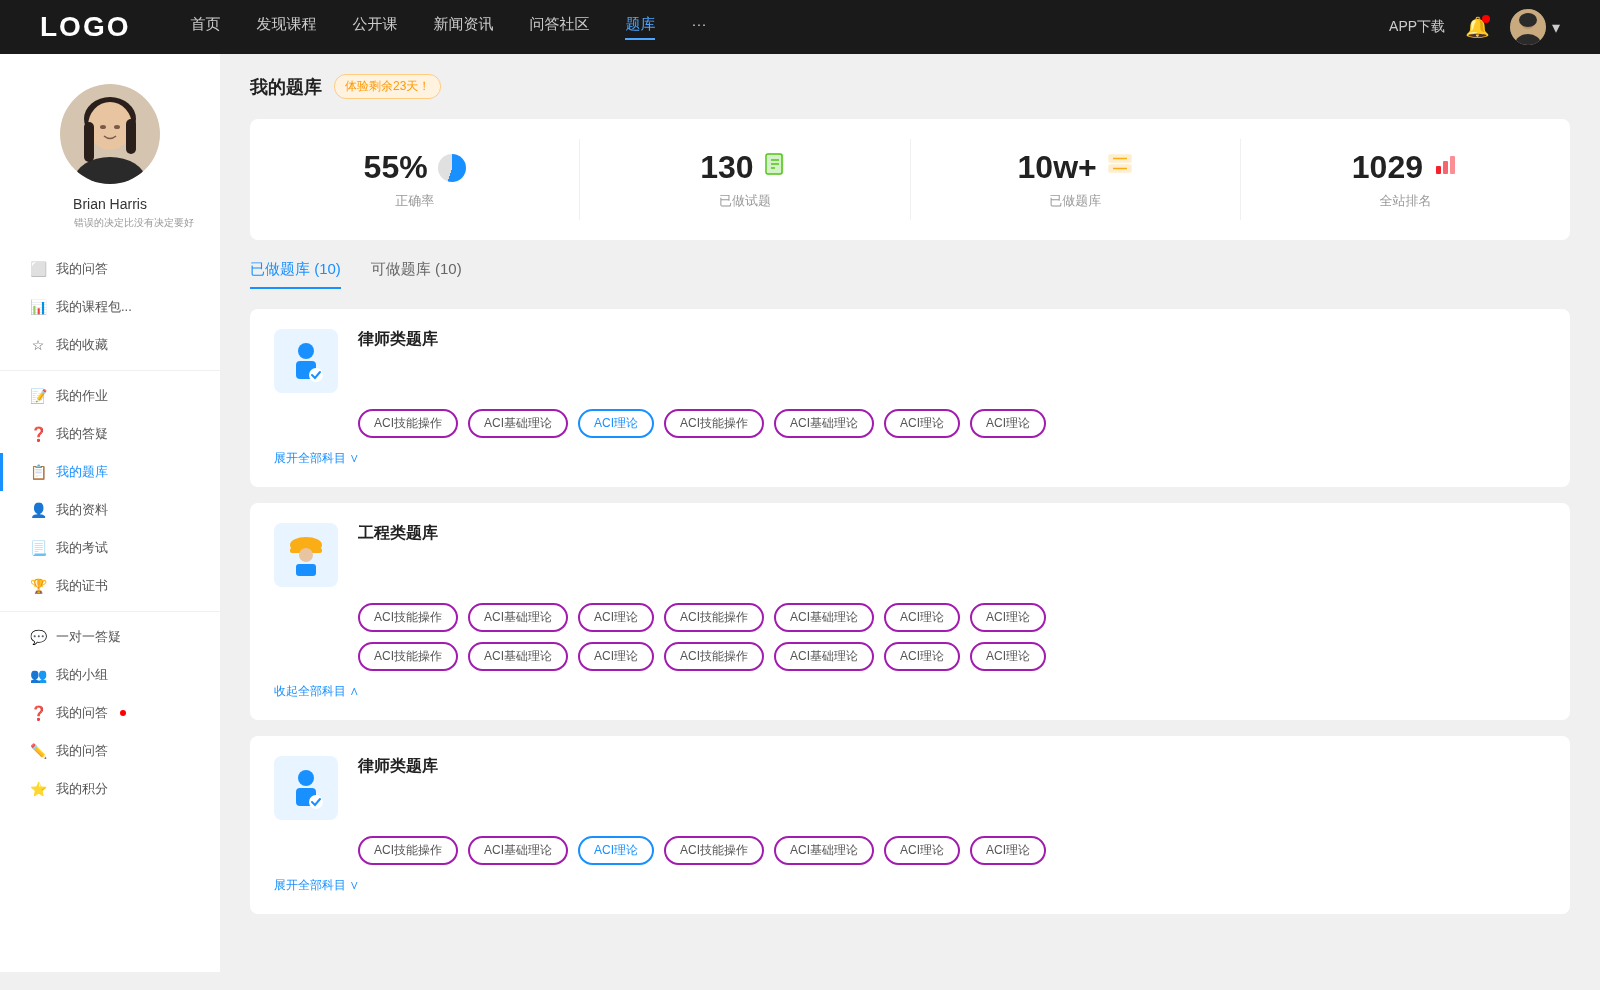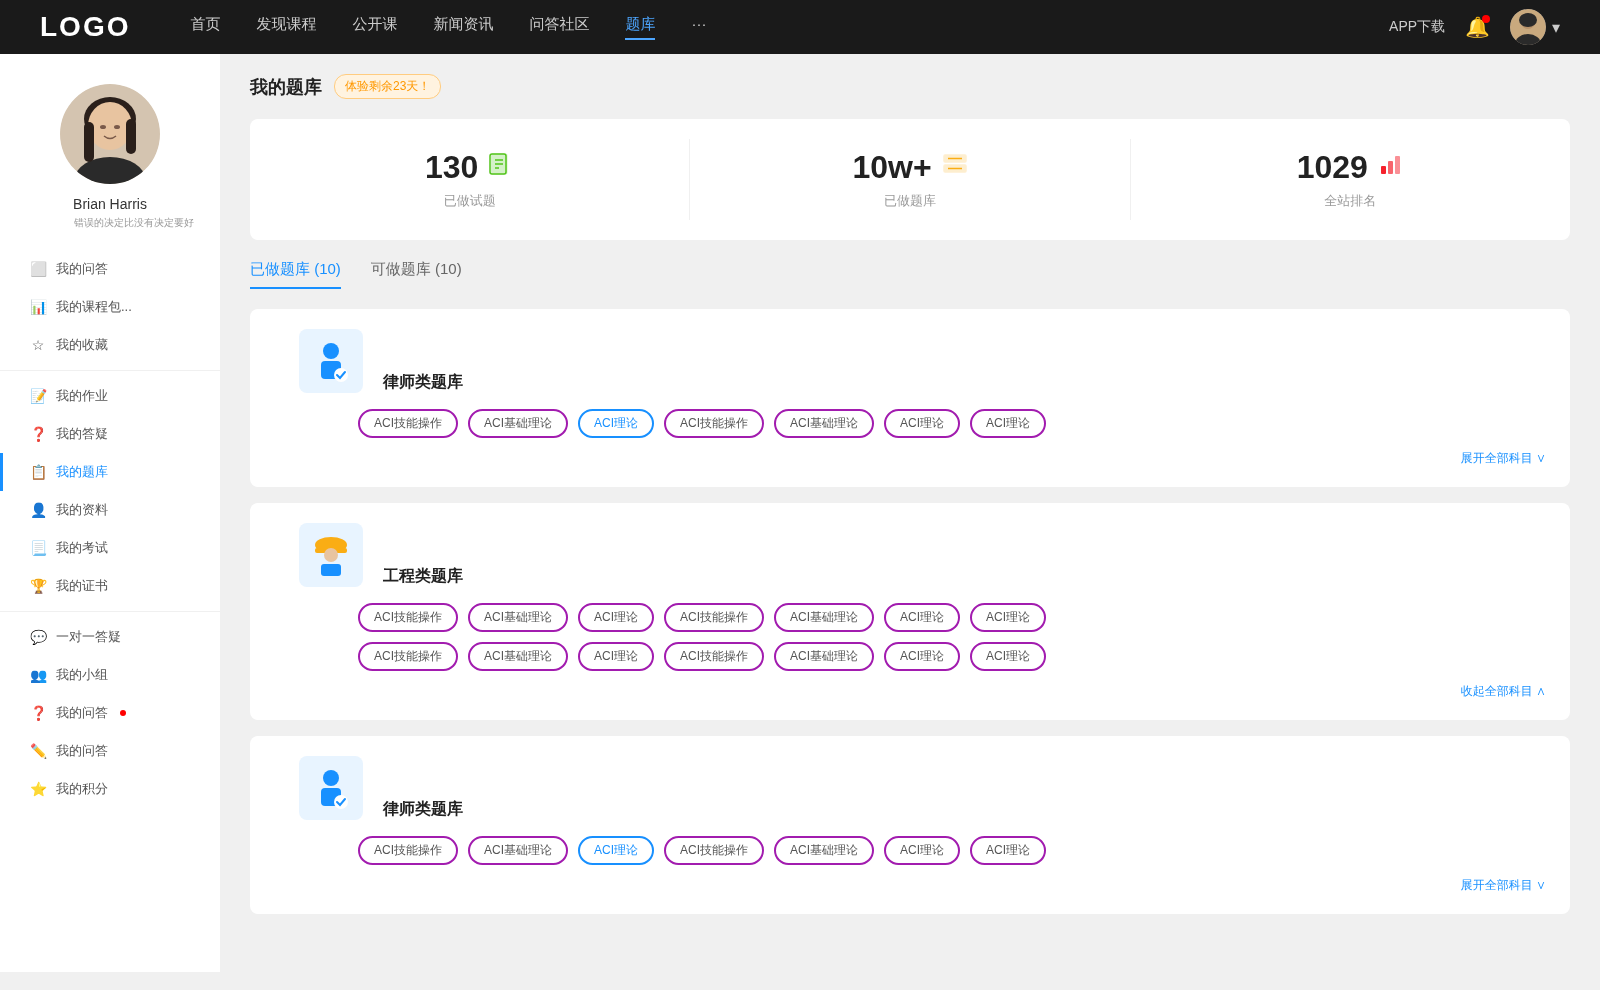--- a/index.html
+++ b/index.html
@@ -240,24 +240,23 @@
 
     
     .qbank-card {
       background: white;
       border-radius: 8px;
       padding: 20px 24px;
       margin-bottom: 16px;
     }
     .qbank-header {
       display: flex;
-      align-items: flex-end;
+      align-items: flex-start;
       gap: 20px;
       margin-bottom: 16px;
-      margin-left: 25px;
     }
     .qbank-icon {
       width: 64px; height: 64px;
       background: #e8f4ff;
       border-radius: 8px;
       display: flex; align-items: center; justify-content: center;
       flex-shrink: 0;
     }
     .qbank-name {
       font-size: 16px;
@@ -276,21 +275,21 @@
       font-size: 12px;
       border: 2px solid #a21caf;
       color: #555;
       cursor: pointer;
     }
     .tag.active-tag {
       border-color: #1890ff;
       color: #1890ff;
     }
     .card-footer {
-      text-align: right;
+      text-align: left;
       font-size: 12px;
       color: #1890ff;
       margin-top: 12px;
       cursor: pointer;
     }
 
     
     .content-area {
       max-height: 780px;
       overflow-y: auto;
@@ -429,20 +428,27 @@
   <main class="main">
 
     <div class="page-header">
       <span class="page-title">我的题库</span>
       <span class="trial-badge">体验剩余23天！</span>
     </div>
 
     <div class="stats-bar">
       <div class="stat-item">
         <div class="stat-value-row">
+          <span class="stat-value">55%</span>
+          <div class="pie-chart"></div>
+        </div>
+        <div class="stat-label">正确率</div>
+      </div>
+      <div class="stat-item">
+        <div class="stat-value-row">
           <span class="stat-value">130</span>
           <span class="stat-icon icon-doc">
             <svg width="26" height="26" viewBox="0 0 26 26">
               <rect x="3" y="2" width="16" height="20" rx="2" fill="#52c41a" opacity="0.15" stroke="#52c41a" stroke-width="1.5"></rect>
               <rect x="3" y="2" width="16" height="20" rx="2" fill="#52c41a" opacity="0.1"></rect>
               <line x1="7" y1="8" x2="15" y2="8" stroke="#52c41a" stroke-width="1.5"></line>
               <line x1="7" y1="12" x2="15" y2="12" stroke="#52c41a" stroke-width="1.5"></line>
               <line x1="7" y1="16" x2="11" y2="16" stroke="#52c41a" stroke-width="1.5"></line>
               <rect x="2" y="2" width="16" height="20" rx="2" fill="none" stroke="#52c41a" stroke-width="1.5"></rect>
             </svg>

